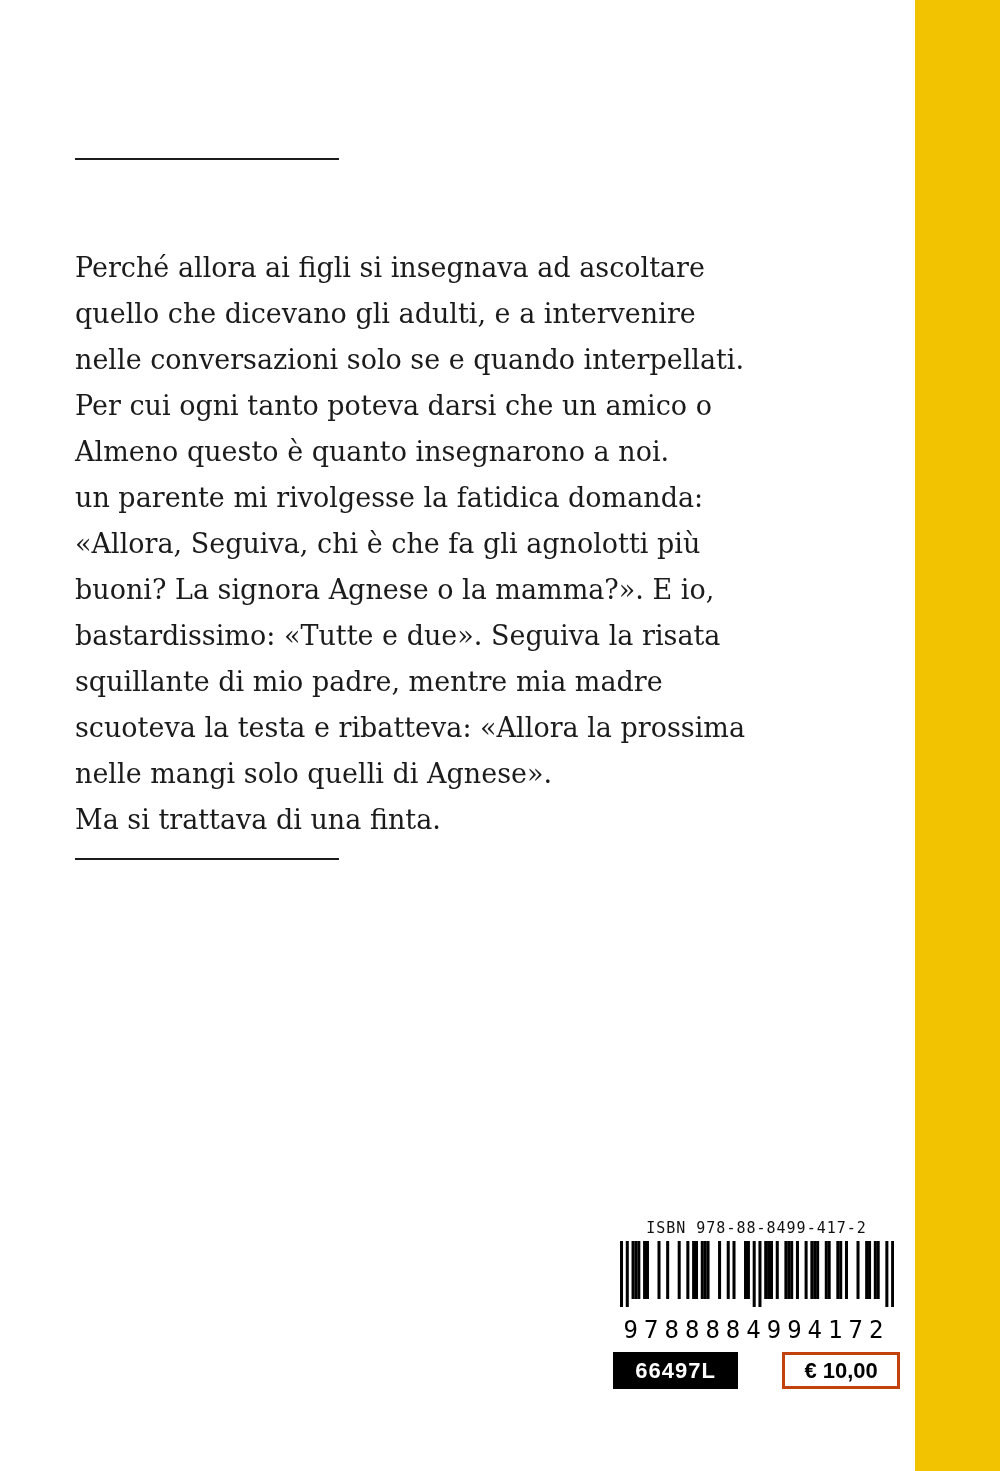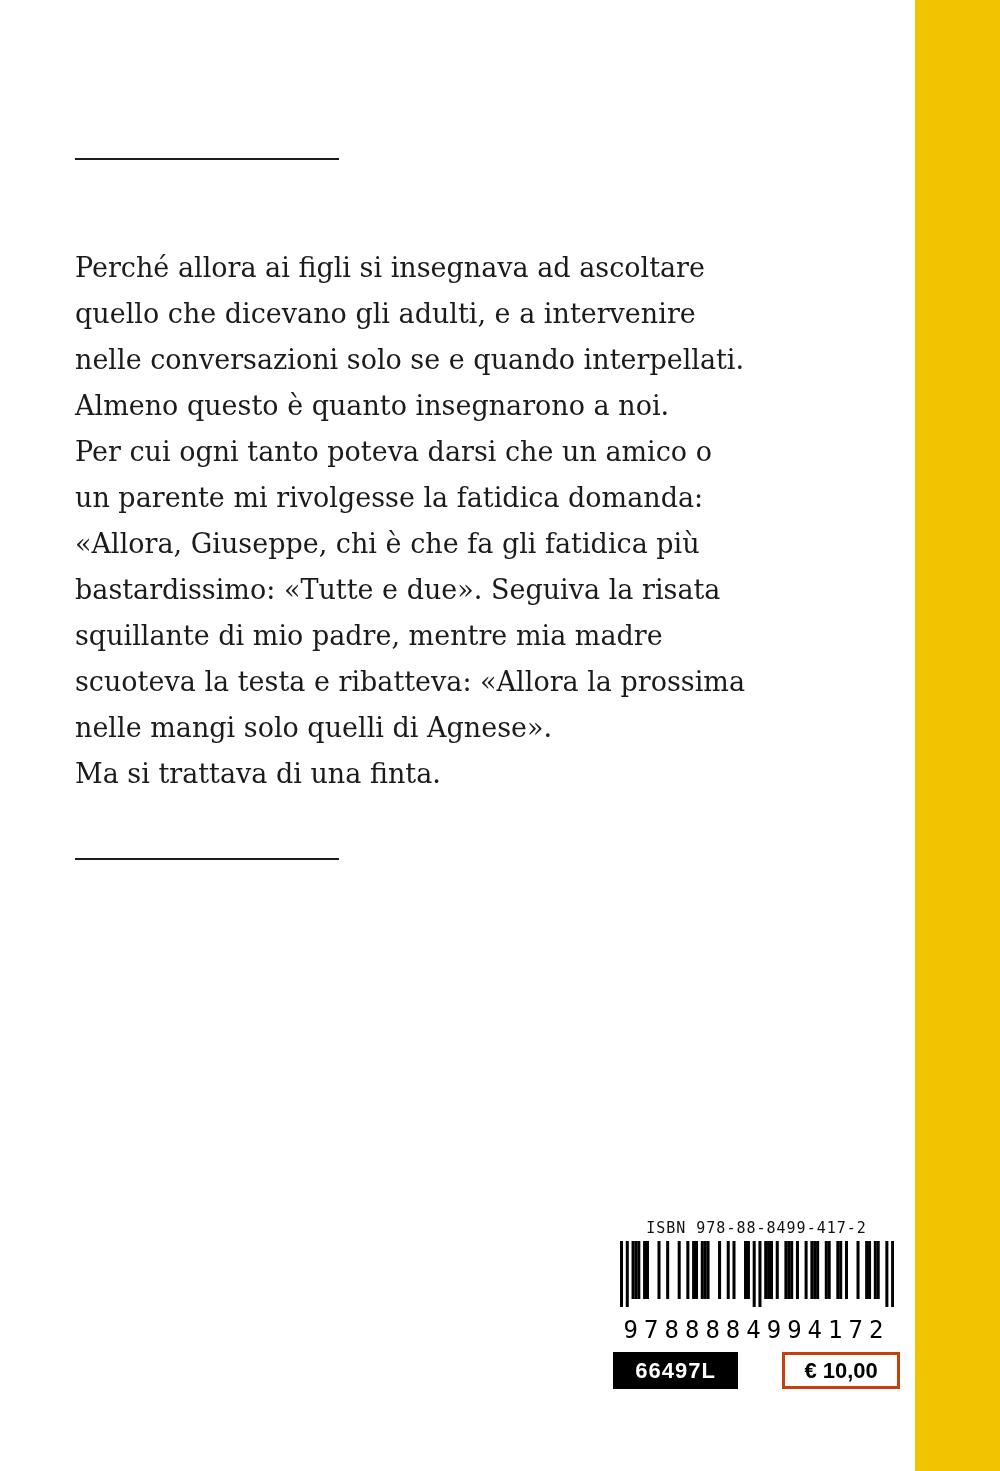--- a/index.html
+++ b/index.html
@@ -114,24 +114,25 @@
 <div class="page">
 
   <div class="accent-stripe" style="background: rgb(242, 195, 0);"></div>
 
   <div class="rule rule-top"></div>
 
   <div class="body-text">
     <div class="line">Perché allora ai figli si insegnava ad ascoltare</div>
     <div class="line">quello che dicevano gli adulti, e a intervenire</div>
     <div class="line">nelle conversazioni solo se e quando interpellati.</div>
+    <div class="line">Per cui ogni tanto poteva darsi che un amico o</div>
     <div class="line">Almeno questo è quanto insegnarono a noi.</div>
-    <div class="line">Per cui ogni tanto poteva darsi che un amico o</div>
     <div class="line">un parente mi rivolgesse la fatidica domanda:</div>
-    <div class="line">«Allora, Giuseppe, chi è che fa gli fatidica più</div>
+    <div class="line">«Allora, Seguiva, chi è che fa gli agnolotti più</div>
+    <div class="line">buoni? La signora Agnese o la mamma?». E io,</div>
     <div class="line">bastardissimo: «Tutte e due». Seguiva la risata</div>
     <div class="line">squillante di mio padre, mentre mia madre</div>
     <div class="line">scuoteva la testa e ribatteva: «Allora la prossima</div>
     <div class="line">nelle mangi solo quelli di Agnese».</div>
     <div class="line">Ma si trattava di una finta.</div>
   </div>
 
   <div class="rule rule-bottom"></div>
 
   <div class="barcode-panel">

